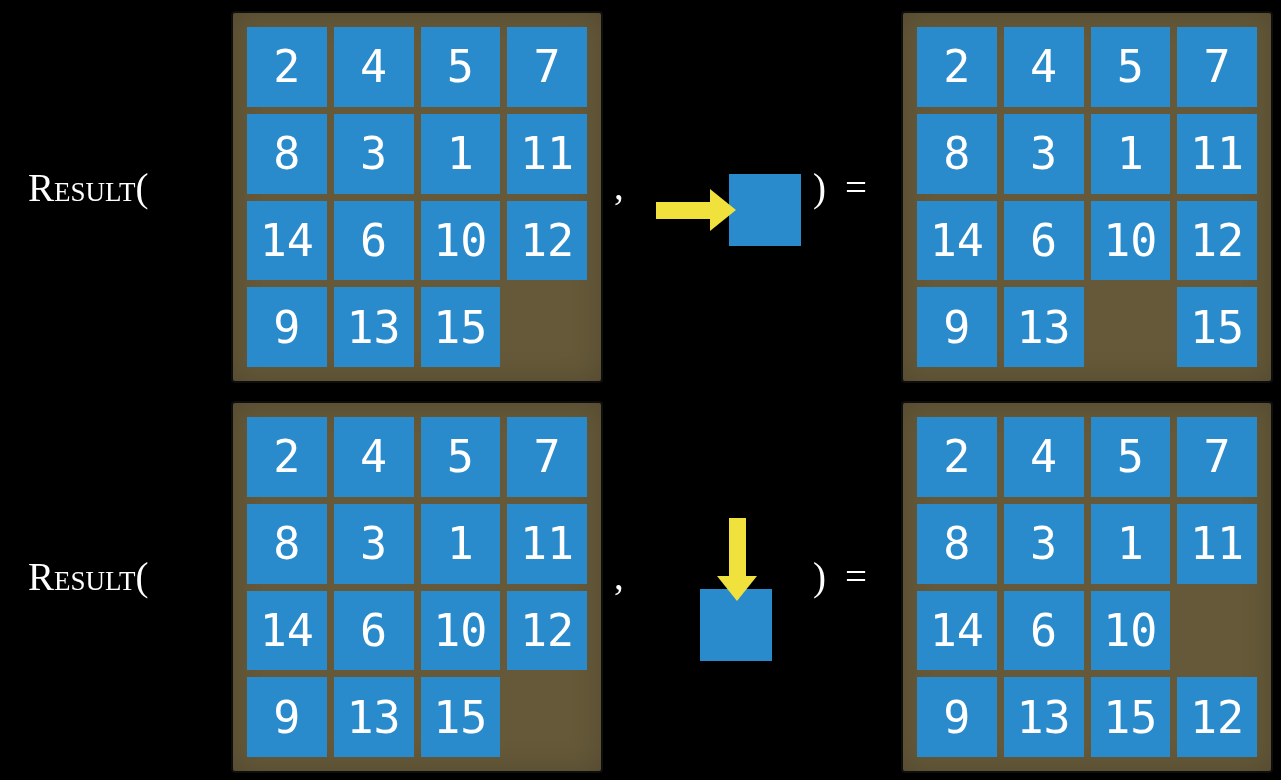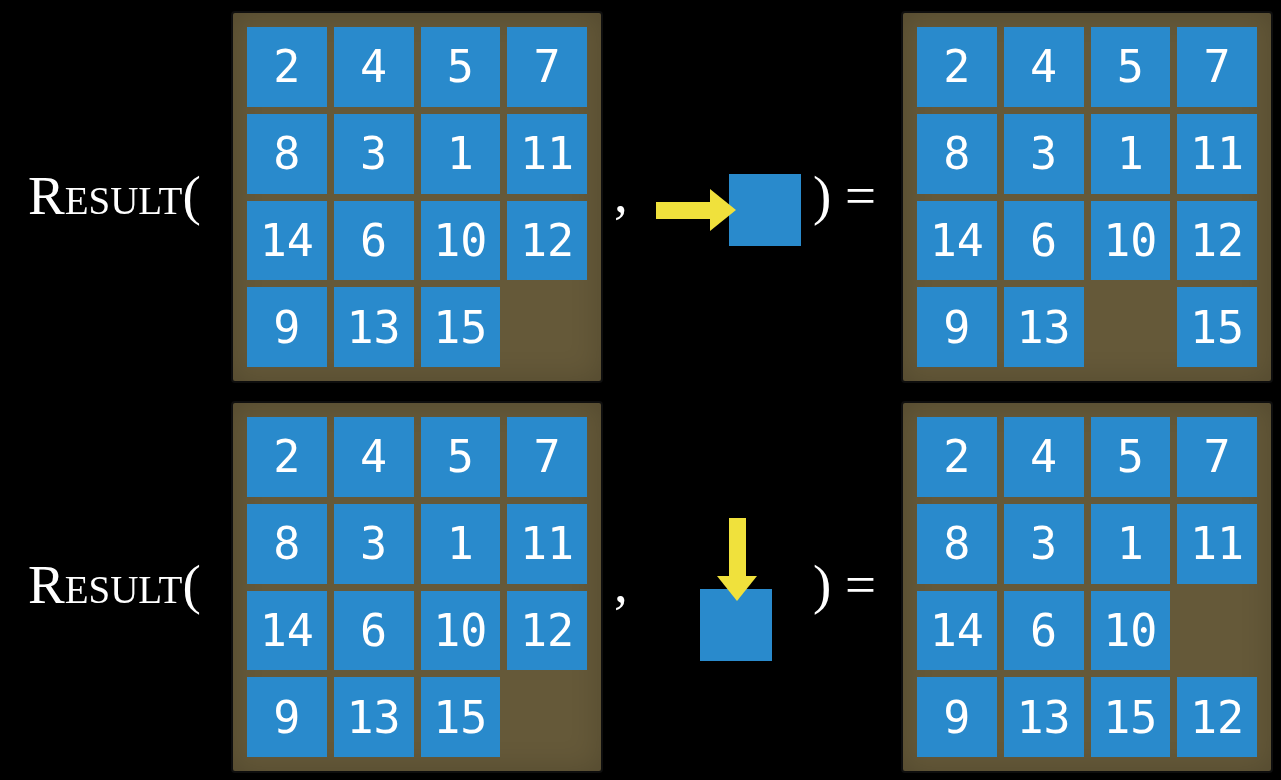--- a/index.html
+++ b/index.html
@@ -34,21 +34,21 @@
     justify-content: center;
     font-family: "DejaVu Sans Mono", "Liberation Mono", monospace;
     font-size: 45px;
     line-height: 1;
   }
   .tile.empty { background: transparent; }
   
   .serif-text {
     position: absolute;
     color: var(--text, #FFFFFF);
-    font-size: 55px;
+    font-size: 39px;
     line-height: 1;
     font-variant: small-caps;
     white-space: pre;
     font-family: Liberation Serif, serif;
   }
   
   .action-tile {
     position: absolute;
     width: 72px;
     height: 72px;

